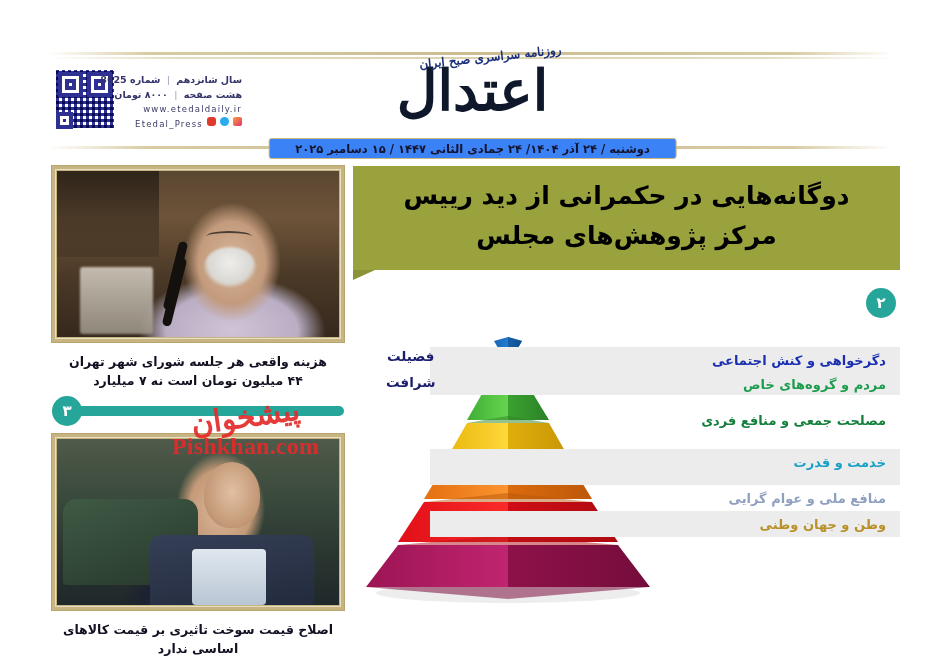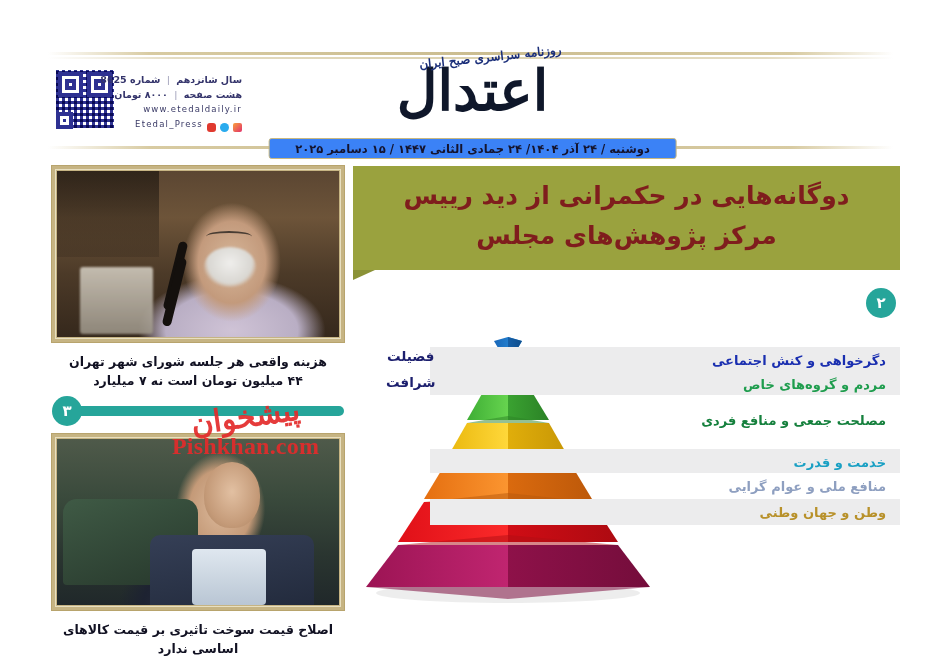--- a/index.html
+++ b/index.html
@@ -102,21 +102,21 @@
     font-size: 8.5px;
     letter-spacing: 1.2px;
     color: #3a3a66;
     direction: ltr;
     text-align: right;
     line-height: 15px;
   }
   .info-social {
     display: flex;
     flex-direction: row-reverse;
-    align-items: flex-end;
+    align-items: flex-start;
     justify-content: flex-start;
     gap: 4px;
     line-height: 15px;
     direction: ltr;
   }
   .soc {
     width: 9px; height: 9px;
     border-radius: 2px;
     display: inline-block;
     flex: 0 0 auto;
@@ -401,21 +401,21 @@
     width: 0; height: 0;
     border-left: 0 solid transparent;
     border-top: 10px solid #8b9237;
     border-right: 22px solid transparent;
   }
   .headline-text {
     font-size: 25px;
     font-weight: 700;
     line-height: 40px;
     direction: rtl;
-    color: #7f1d1d;
+    color: #000000;
     text-align: center;
   }
 
   .main-badge {
     position: absolute;
     right: 4px;
     top: 122px;
     width: 30px; height: 30px;
     border-radius: 50%;
     background: #26a59a;
@@ -691,21 +691,21 @@
           <span class="row-text" style="color:#1a2fb0">دگرخواهی و کنش اجتماعی</span>
         </div>
         <div class="row shade" style="height:24px">
           <span class="row-text" style="color:#1f9d4e">مردم و گروه‌های خاص</span>
         </div>
         <div class="row" style="height:12px"></div>
         <div class="row" style="height:26px">
           <span class="row-text" style="color:#15803d">مصلحت جمعی و منافع فردی</span>
         </div>
         <div class="row" style="height:16px"></div>
-        <div class="row shade" style="height:24px">
+        <div class="row shade" style="height:36px">
           <span class="row-text" style="color:#1aa0c4">خدمت و قدرت</span>
         </div>
         <div class="row" style="height:26px">
           <span class="row-text" style="color:#8e9fc0">منافع ملی و عوام گرایی</span>
         </div>
         <div class="row shade" style="height:26px">
           <span class="row-text" style="color:#b8912a">وطن و جهان وطنی</span>
         </div>
       </div>
     </div>

